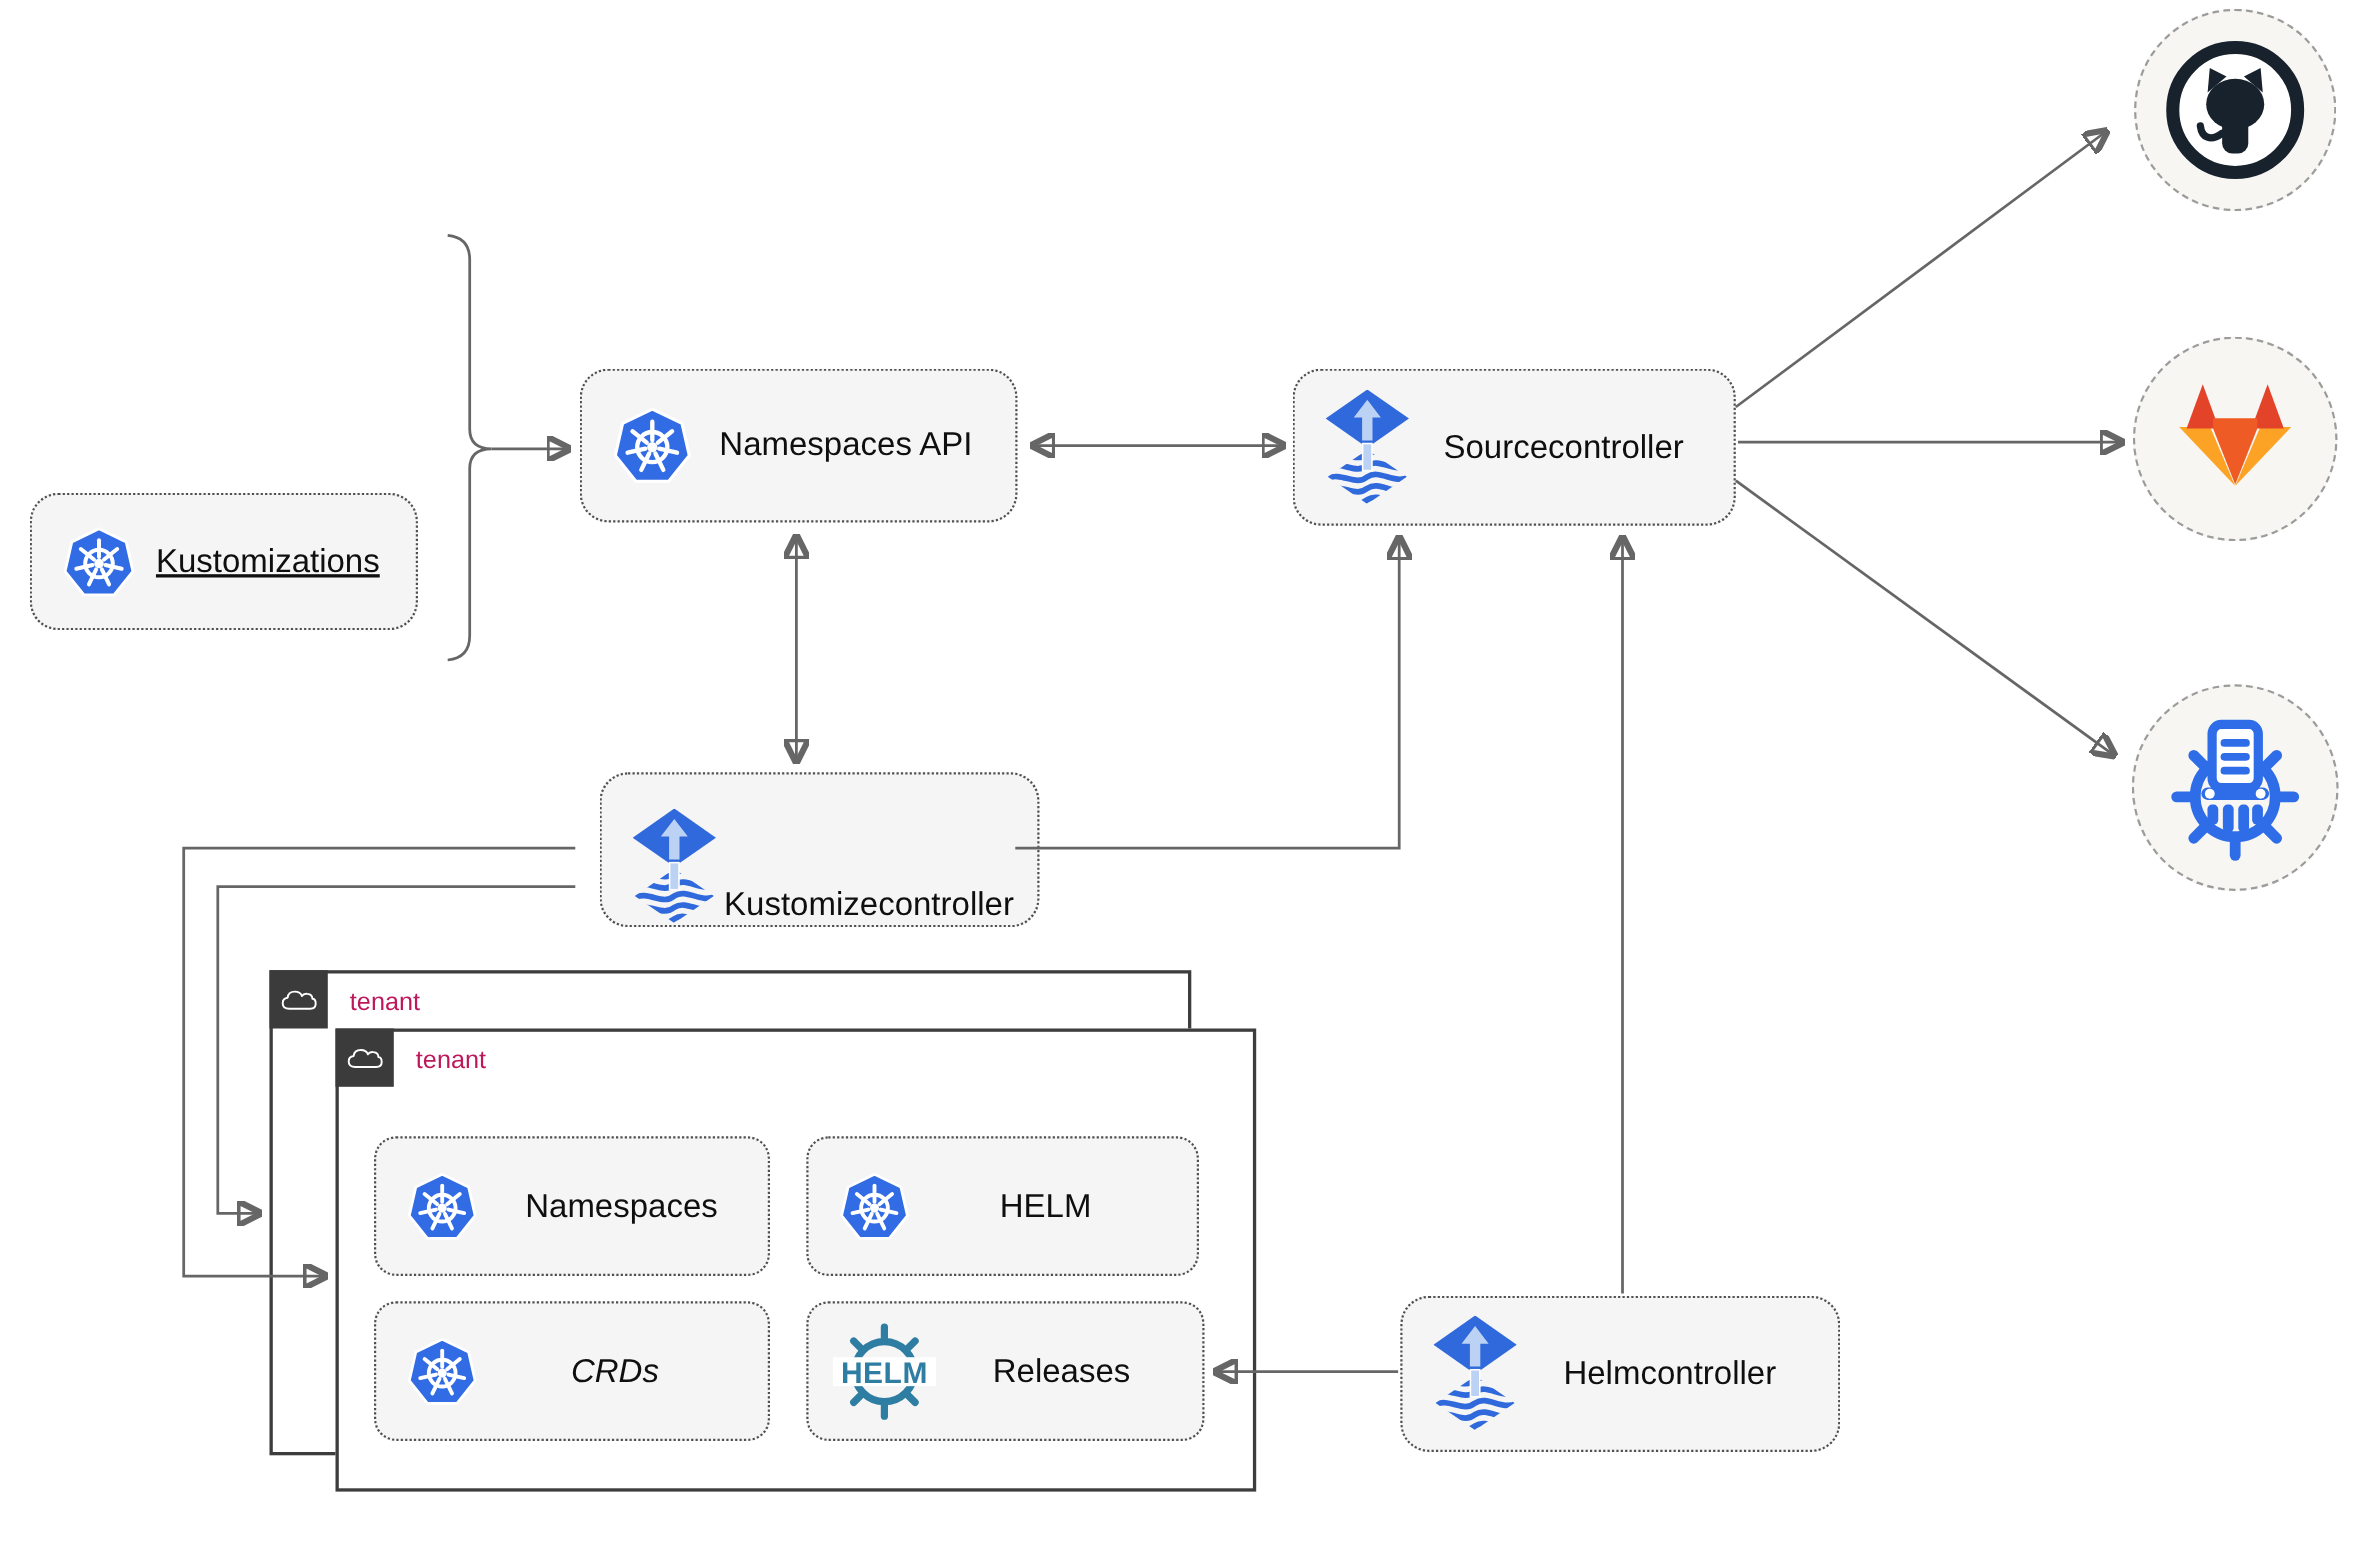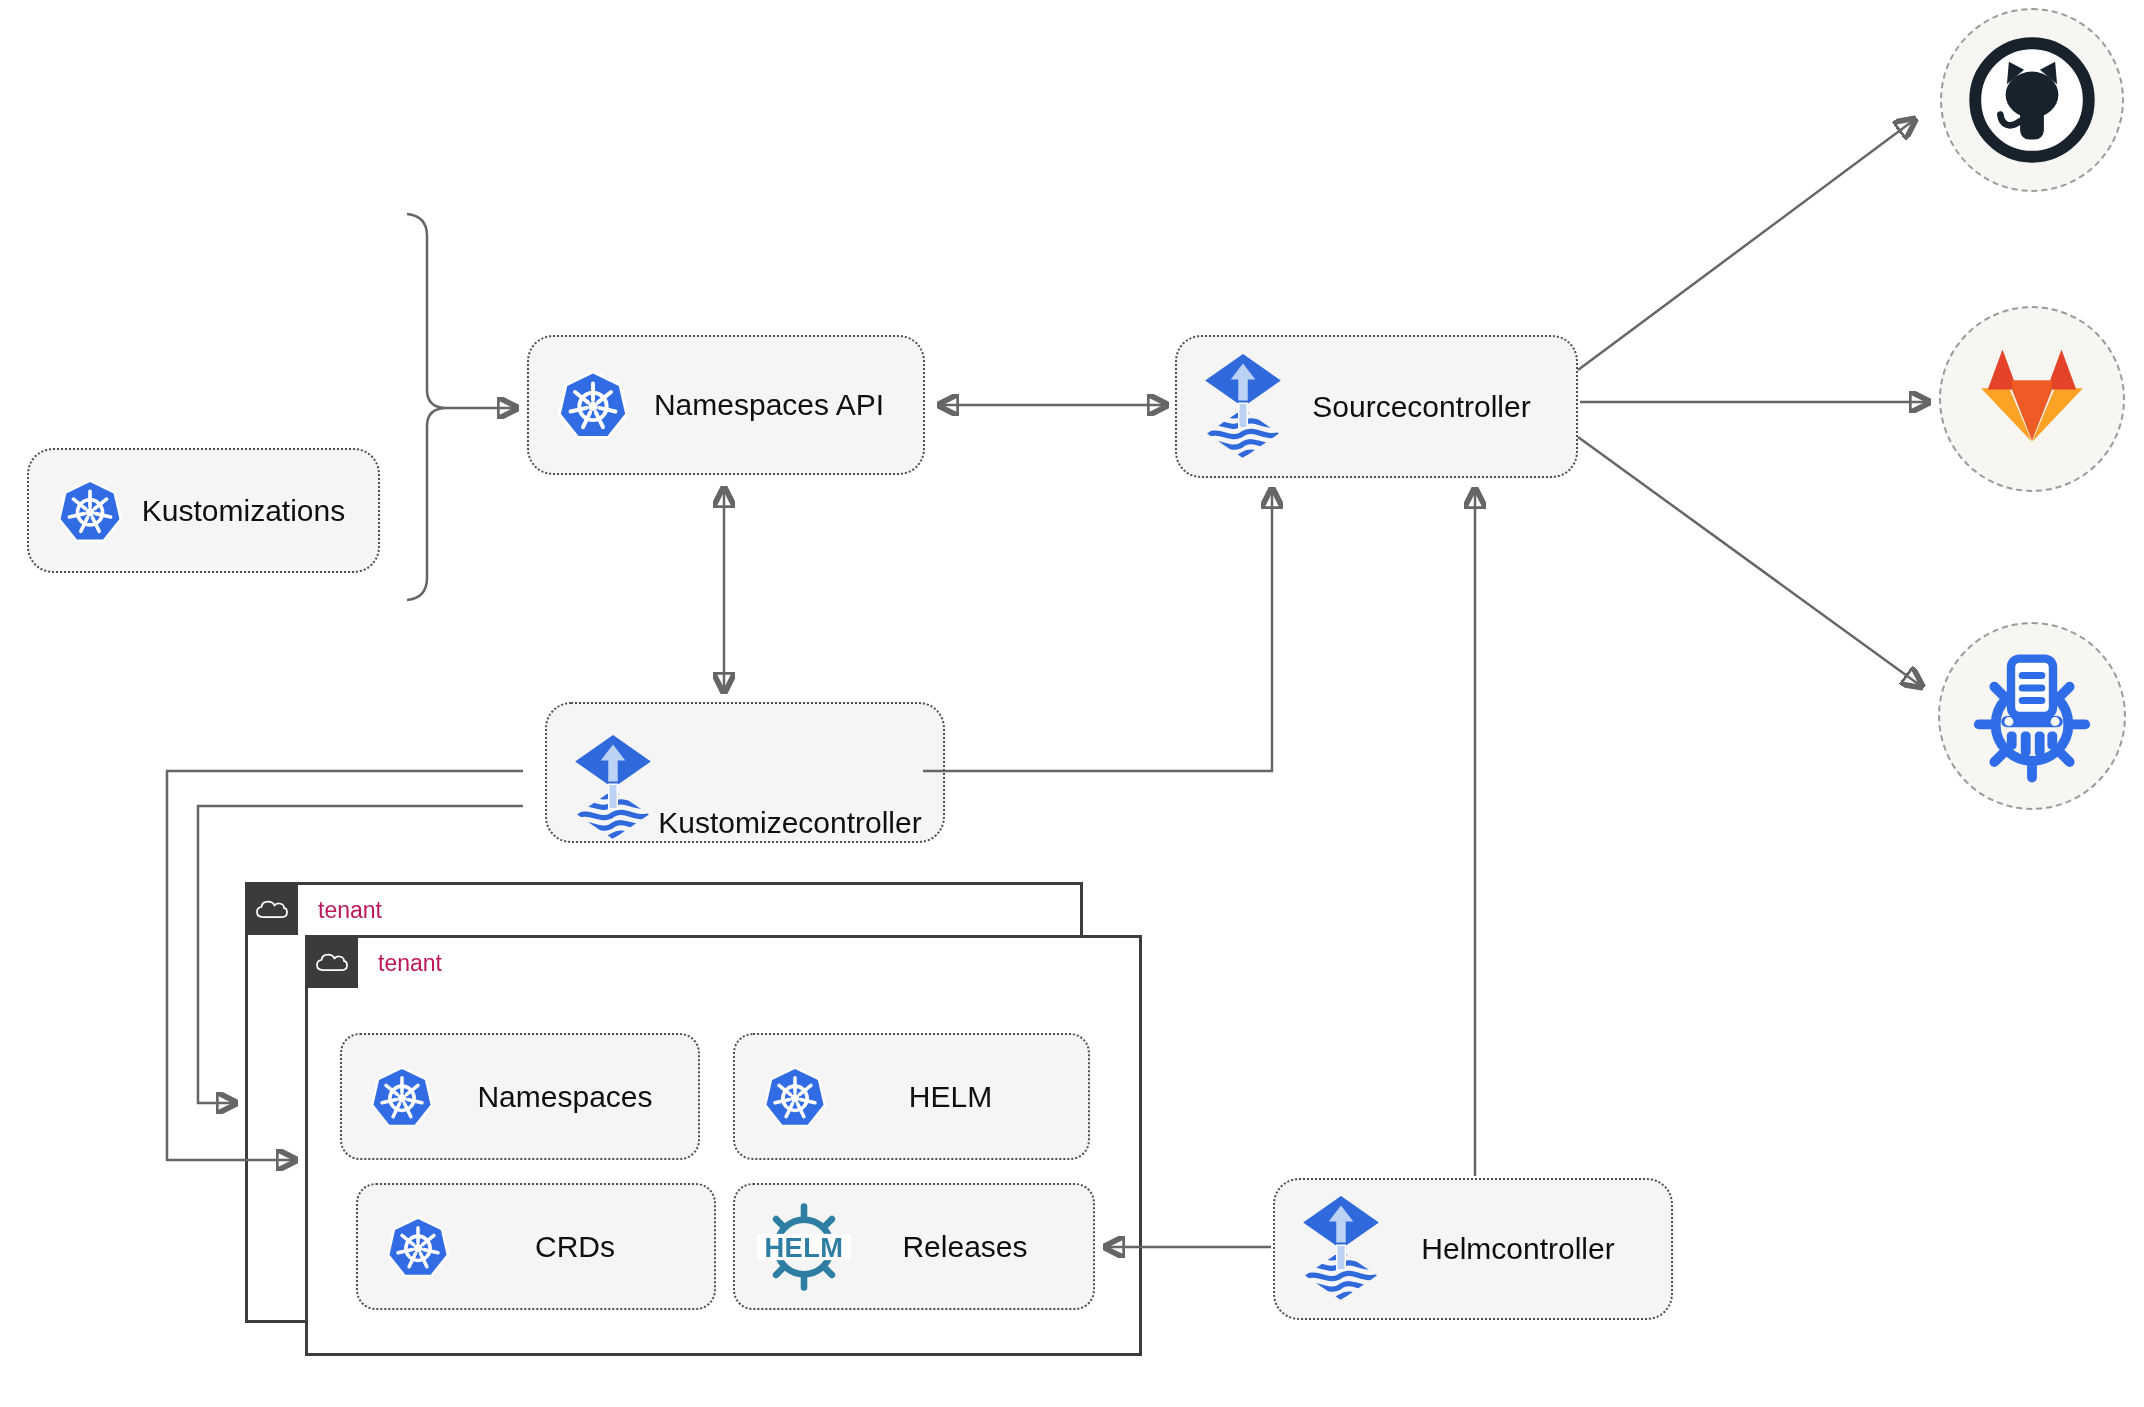--- a/index.html
+++ b/index.html
@@ -38,28 +38,28 @@
     position:absolute;left:-3px;top:-3px;width:53px;height:53px;
     background:var(--tenant-badge-bg);display:flex;align-items:center;justify-content:center;
   }
   .tenant .tlabel{position:absolute;left:70px;top:12px;font-size:23px;color:#be185d;}
 
   .connectors{position:absolute;left:0;top:0;z-index:50;pointer-events:none;}
   .connectors path{stroke:var(--arrow-gray);stroke-width:2.5;fill:none;}
 
   
   #n-sources{left:27px;top:240px;width:353px;height:130px;}
-  #n-kustomizations{left:27px;top:448px;width:353px;height:125px;}
+  #n-kustomizations{left:27px;top:448px;width:353px;height:125px;text-decoration:underline;}
   #n-k8s-api{left:527px;top:335px;width:398px;height:140px;}
   #n-source-ctrl{left:1175px;top:335px;width:403px;height:143px;}
   #n-kustomize-ctrl{left:545px;top:702px;width:400px;height:141px;align-items:flex-end;}
   #n-helm-ctrl{left:1273px;top:1178px;width:400px;height:142px;}
   #n-namespaces{left:340px;top:1033px;width:360px;height:127px;border-radius:20px;gap:12px;}
   #n-rbac{left:733px;top:1033px;width:357px;height:127px;border-radius:20px;}
-  #n-crds{left:356px;top:1183px;width:360px;height:127px;border-radius:20px;}
+  #n-crds{left:340px;top:1183px;width:360px;height:127px;border-radius:20px;font-style:italic;}
   #n-releases{left:733px;top:1183px;width:362px;height:127px;border-radius:20px;}
   #g-tenant-back{left:245px;top:882px;width:838px;height:441px;}
   #g-tenant-front{left:305px;top:935px;width:837px;height:421px;}
   #c-github{left:1940px;top:8px;width:184px;height:184px;}
   #c-gitlab{left:1939px;top:306px;width:186px;height:186px;}
   #c-helmrepo{left:1938px;top:622px;width:188px;height:188px;}
 </style>
 </head>
 <body>
 

